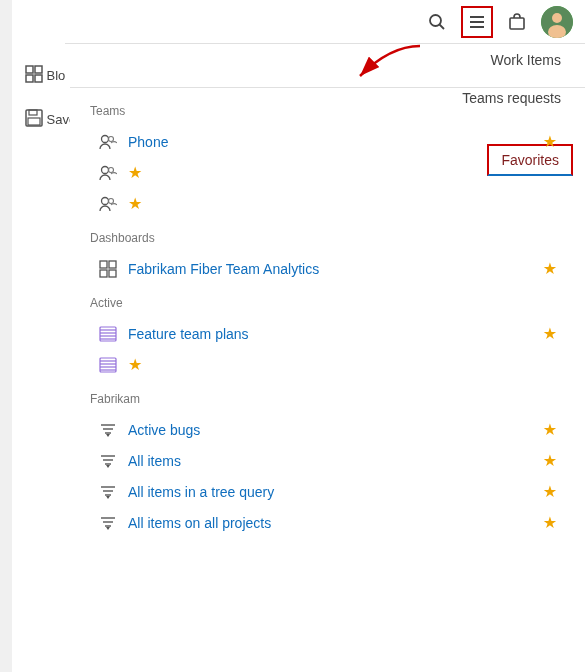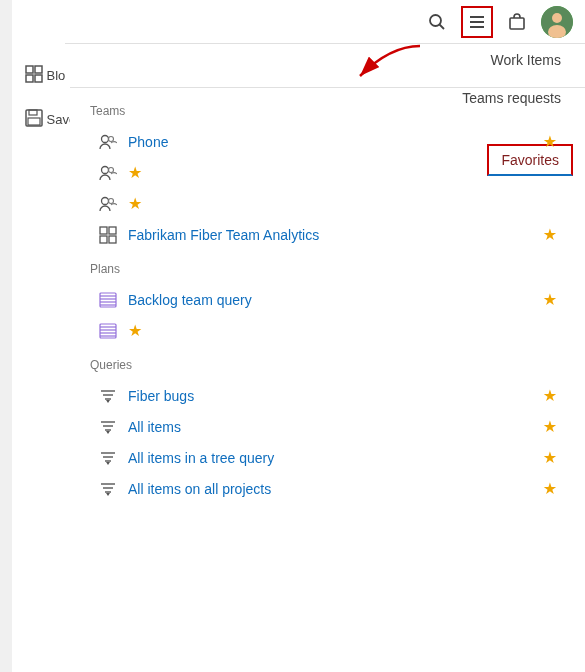--- a/index.html
+++ b/index.html
@@ -276,71 +276,72 @@
         <svg width="18" height="18" viewBox="0 0 18 18">
           <circle cx="6" cy="6" r="3.5" fill="none" stroke="#555" stroke-width="1.3"></circle>
           <circle cx="12" cy="6" r="2.5" fill="none" stroke="#777" stroke-width="1.1"></circle>
           <path d="M1 16 a5 5 0 0 1 10 0" fill="none" stroke="#555" stroke-width="1.3"></path>
           <path d="M12 10 a4 4 0 0 1 6 0" fill="none" stroke="#777" stroke-width="1.1"></path>
         </svg>
       </span>
       <span class="star">★</span>
     </div>
 
+    <div class="section-label">Dashboards</div>
     <div class="list-item">
       <span class="item-icon">
         <svg width="18" height="18" viewBox="0 0 18 18">
           <rect x="1" y="1" width="7" height="7" fill="none" stroke="#555" stroke-width="1.3"></rect>
           <rect x="10" y="1" width="7" height="7" fill="none" stroke="#555" stroke-width="1.3"></rect>
           <rect x="1" y="10" width="7" height="7" fill="none" stroke="#555" stroke-width="1.3"></rect>
           <rect x="10" y="10" width="7" height="7" fill="none" stroke="#555" stroke-width="1.3"></rect>
         </svg>
       </span>
       <span class="item-text">Fabrikam Fiber Team Analytics</span>
       <span class="star">★</span>
     </div>
 
-    <div class="section-label">Plans</div>
+    <div class="section-label">Active</div>
     <div class="list-item">
       <span class="item-icon">
         <svg width="18" height="18" viewBox="0 0 18 18">
           <rect x="1" y="2" width="16" height="14" rx="1" fill="none" stroke="#9370db" stroke-width="1.2"></rect>
           <line x1="1" y1="5" x2="17" y2="5" stroke="#9370db" stroke-width="1.2"></line>
           <line x1="1" y1="8" x2="17" y2="8" stroke="#9370db" stroke-width="1.2"></line>
           <line x1="1" y1="11" x2="17" y2="11" stroke="#9370db" stroke-width="1.2"></line>
           <line x1="1" y1="14" x2="17" y2="14" stroke="#9370db" stroke-width="1.2"></line>
         </svg>
       </span>
-      <span class="item-text">Backlog team query</span>
+      <span class="item-text">Feature team plans</span>
       <span class="star">★</span>
     </div>
     <div class="list-item">
       <span class="item-icon">
         <svg width="18" height="18" viewBox="0 0 18 18">
           <rect x="1" y="2" width="16" height="14" rx="1" fill="none" stroke="#9370db" stroke-width="1.2"></rect>
           <line x1="1" y1="5" x2="17" y2="5" stroke="#9370db" stroke-width="1.2"></line>
           <line x1="1" y1="8" x2="17" y2="8" stroke="#9370db" stroke-width="1.2"></line>
           <line x1="1" y1="11" x2="17" y2="11" stroke="#9370db" stroke-width="1.2"></line>
           <line x1="1" y1="14" x2="17" y2="14" stroke="#9370db" stroke-width="1.2"></line>
         </svg>
       </span>
       <span class="star">★</span>
     </div>
 
-    <div class="section-label">Queries</div>
+    <div class="section-label">Fabrikam</div>
     <div class="list-item">
       <span class="item-icon">
         <svg width="18" height="18" viewBox="0 0 18 18">
           <line x1="2" y1="4" x2="16" y2="4" stroke="#555" stroke-width="1.4"></line>
           <line x1="4" y1="8" x2="14" y2="8" stroke="#555" stroke-width="1.4"></line>
           <line x1="6" y1="12" x2="12" y2="12" stroke="#555" stroke-width="1.4"></line>
           <polygon points="9,16 7,13 11,13" fill="#555"></polygon>
         </svg>
       </span>
-      <span class="item-text">Fiber bugs</span>
+      <span class="item-text">Active bugs</span>
       <span class="star">★</span>
     </div>
     <div class="list-item">
       <span class="item-icon">
         <svg width="18" height="18" viewBox="0 0 18 18">
           <line x1="2" y1="4" x2="16" y2="4" stroke="#555" stroke-width="1.4"></line>
           <line x1="4" y1="8" x2="14" y2="8" stroke="#555" stroke-width="1.4"></line>
           <line x1="6" y1="12" x2="12" y2="12" stroke="#555" stroke-width="1.4"></line>
           <polygon points="9,16 7,13 11,13" fill="#555"></polygon>
         </svg>

